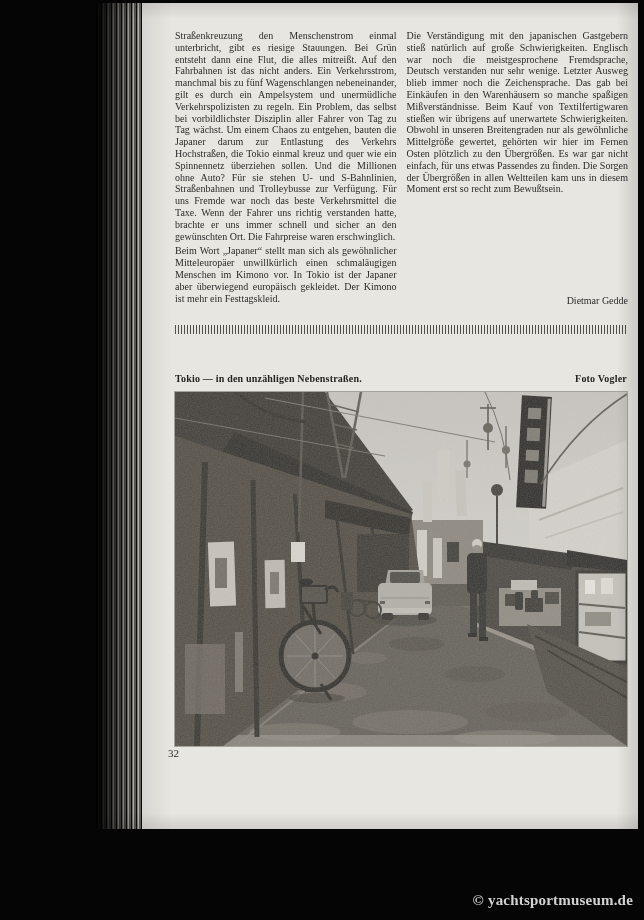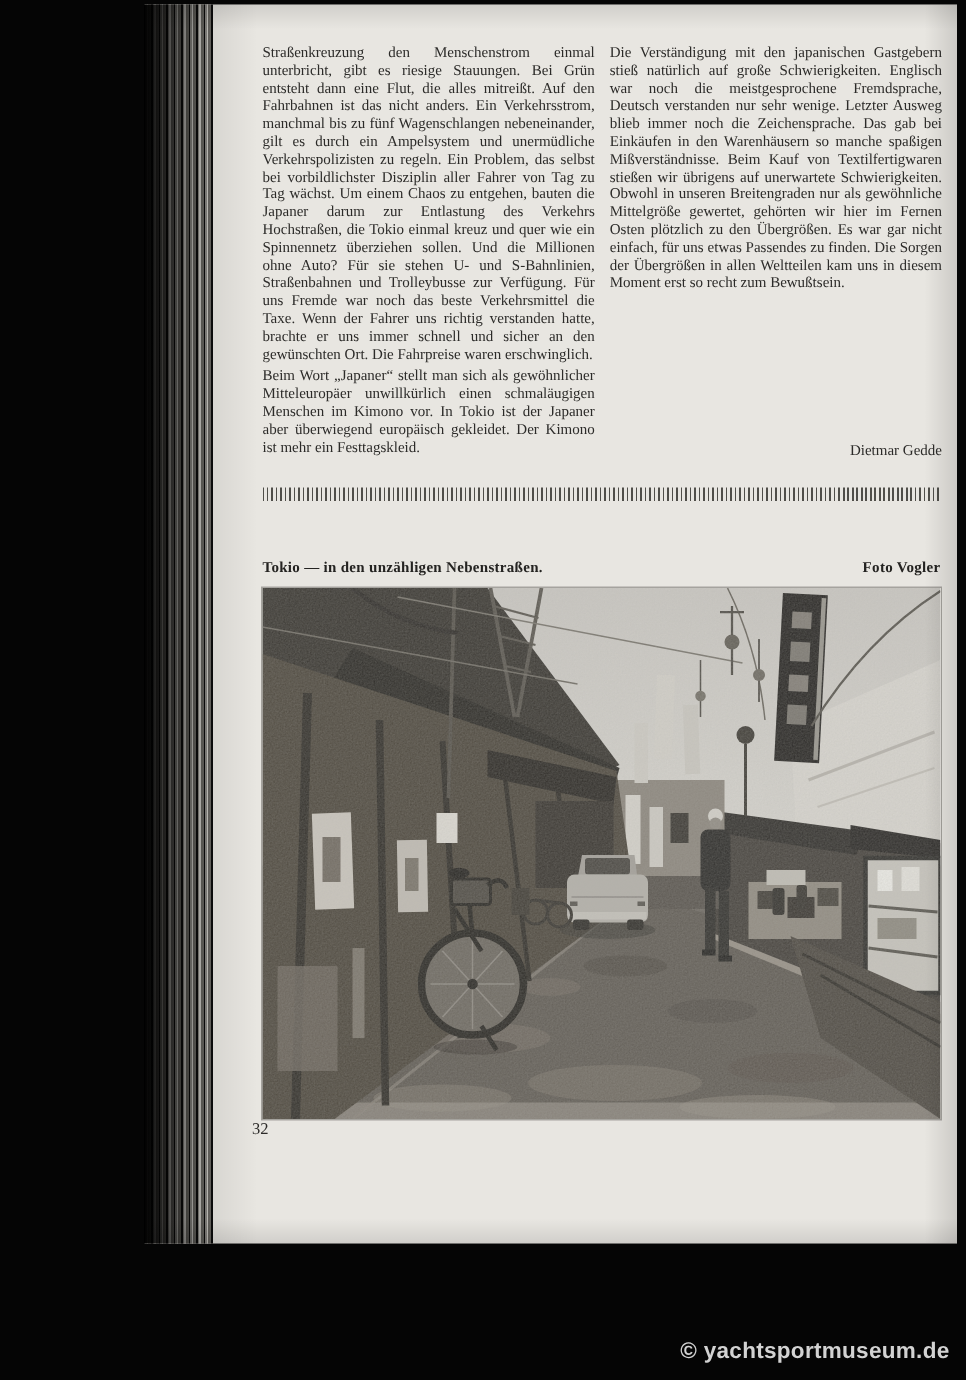--- a/index.html
+++ b/index.html
@@ -57,21 +57,21 @@
   }
   .photo svg{display:block;width:452px;height:354px;}
   
   .page-number{
     position:absolute;left:72px;top:744px;
     font-size:11px;color:#2c2b29;
   }
   
   .watermark{
     position:absolute;right:11px;bottom:11px;
-    font-family:Liberation Sans, sans-serif;font-weight:bold;
+    font-family:Liberation Serif, serif;font-weight:bold;
     font-size:15px;color:#d2d2d2;letter-spacing:.2px;
   }
 </style>
 </head>
 <body>
 
 <div class="page">
   <div class="spine-edges"></div>
 
   <div class="article">

